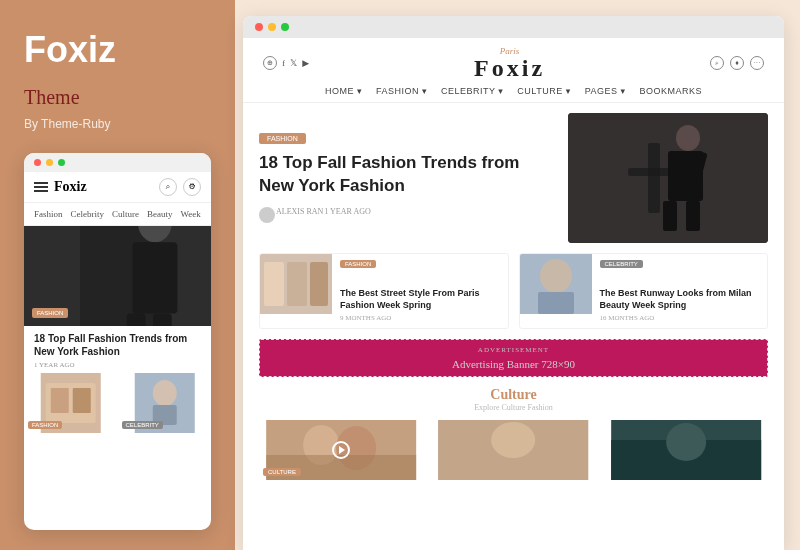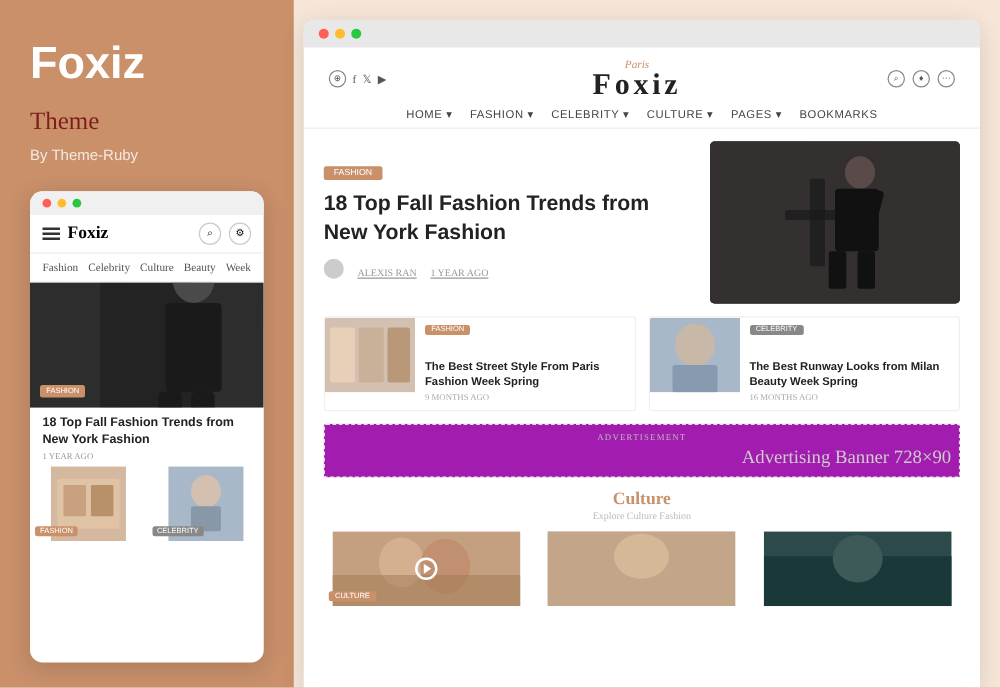--- a/index.html
+++ b/index.html
@@ -318,25 +318,24 @@
     .hero-title {
       font-size: 17px;
       font-weight: 700;
       line-height: 1.3;
       color: #222;
       font-family: Arial, sans-serif;
       margin-bottom: 10px;
     }
     .hero-meta {
       display: flex;
-      align-items: flex-end;
-      gap: 11px;
+      align-items: flex-start;
+      gap: 1px;
       font-size: 8px;
       color: #999;
-      text-decoration: underline;
     }
     .avatar-sm {
       width: 16px; height: 16px;
       border-radius: 50%;
       background: #ccc;
       overflow: hidden;
     }
     .hero-image {
       width: 200px;
       height: 130px;
@@ -397,37 +396,36 @@
       font-size: 7px;
       color: #aaa;
       margin-top: 3px;
       display: flex;
       align-items: center;
       gap: 4px;
     }
 
     
     .ad-banner {
-      background: #a21caf;
+      background: #be185d;
       border: 1px dashed #e0e0e0;
       text-align: center;
       padding: 6px;
       border-radius: 2px;
     }
     .ad-label {
       font-size: 7px;
       color: #bbb;
       text-transform: uppercase;
       letter-spacing: 1px;
       margin-bottom: 4px;
     }
     .ad-content {
-      font-size: 15px;
+      font-size: 11px;
       color: #ccc;
-      text-align: right;
     }
 
     
     .culture-section {}
     .culture-header {
       display: flex;
       flex-direction: column;
       align-items: center;
       margin-bottom: 8px;
     }

